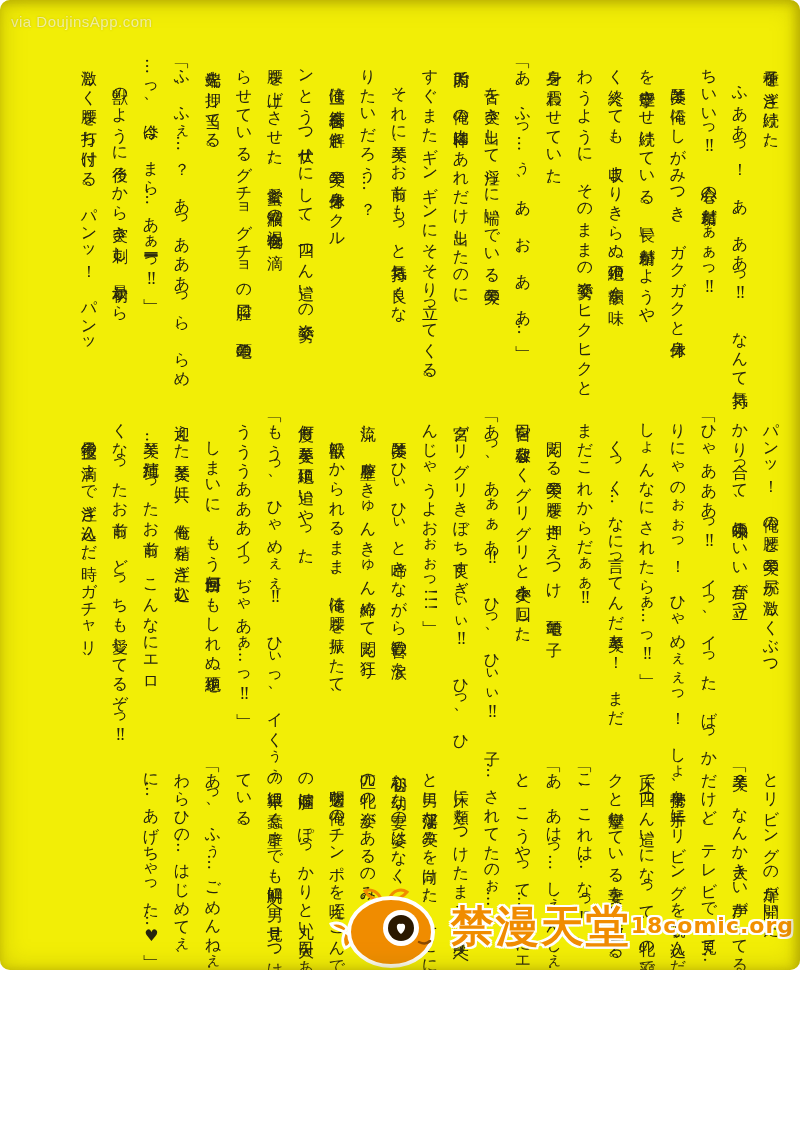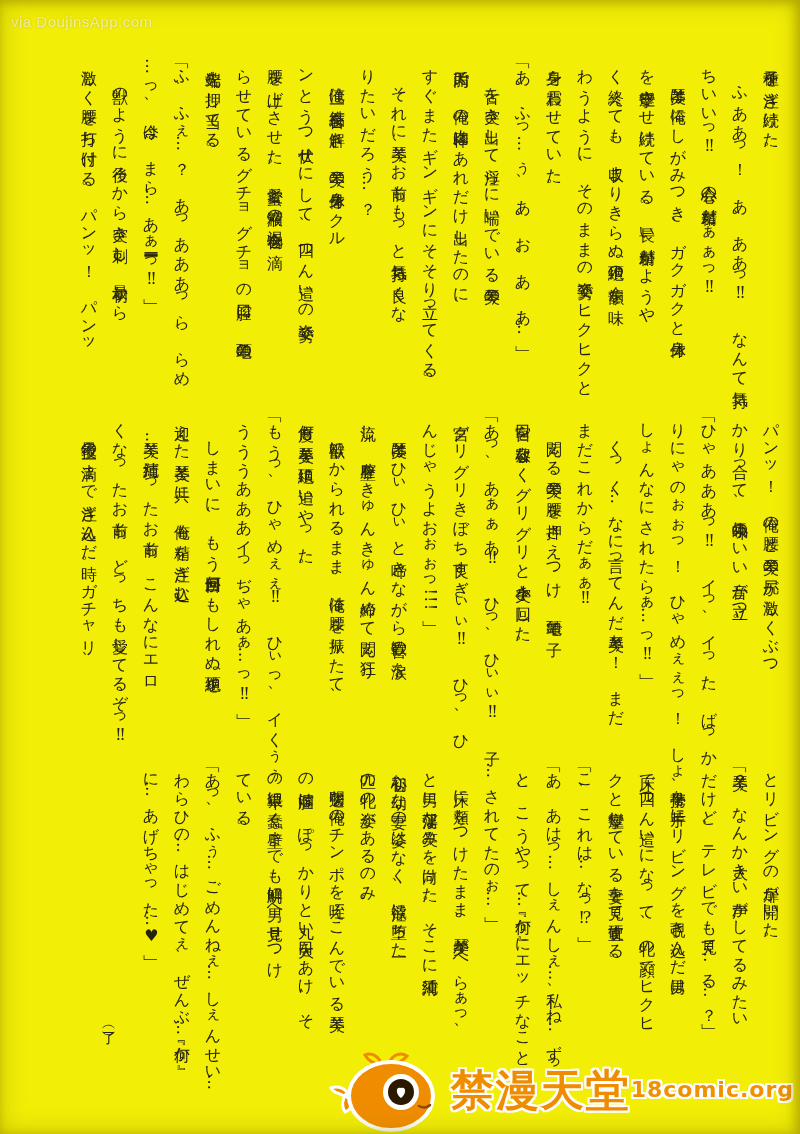--- a/index.html
+++ b/index.html
@@ -1,21 +1,22 @@
 <!DOCTYPE html>
 <html><head>
 <meta charset="utf-8">
 <style>
   html,body{margin:0;padding:0;}
   .page{
     position:relative;
-    width:800px;height:1134px;
+    width:800px;height:970px;
     background:#f2ee06;
     overflow:hidden;
     font-family:"DejaVu Serif","Liberation Serif",serif;
+    border-radius:10px;
   }
   .page::after{
     content:"";position:absolute;inset:0;pointer-events:none;
     box-shadow:inset 0 0 26px rgba(140,125,0,.38), inset -6px 0 10px rgba(140,125,0,.30), inset 0 4px 8px rgba(140,125,0,.25);
   }
   .watermark{
     position:absolute;top:13px;left:11px;
     font-family:"Liberation Sans","DejaVu Sans",sans-serif;
     font-size:15px;letter-spacing:.5px;
     color:rgba(255,255,248,.62);

